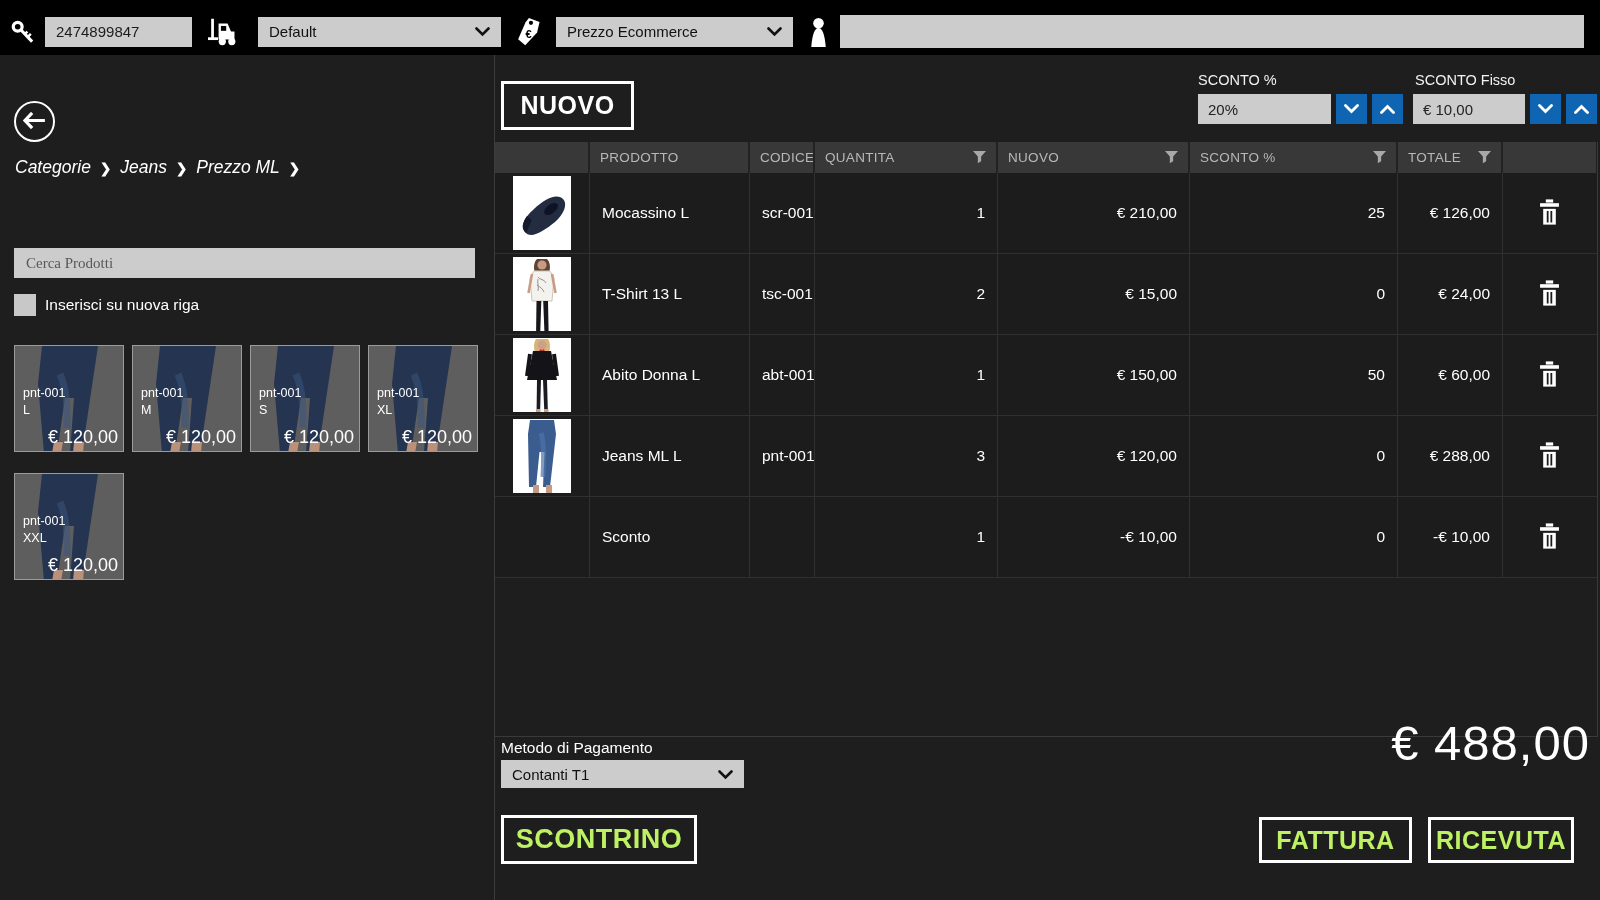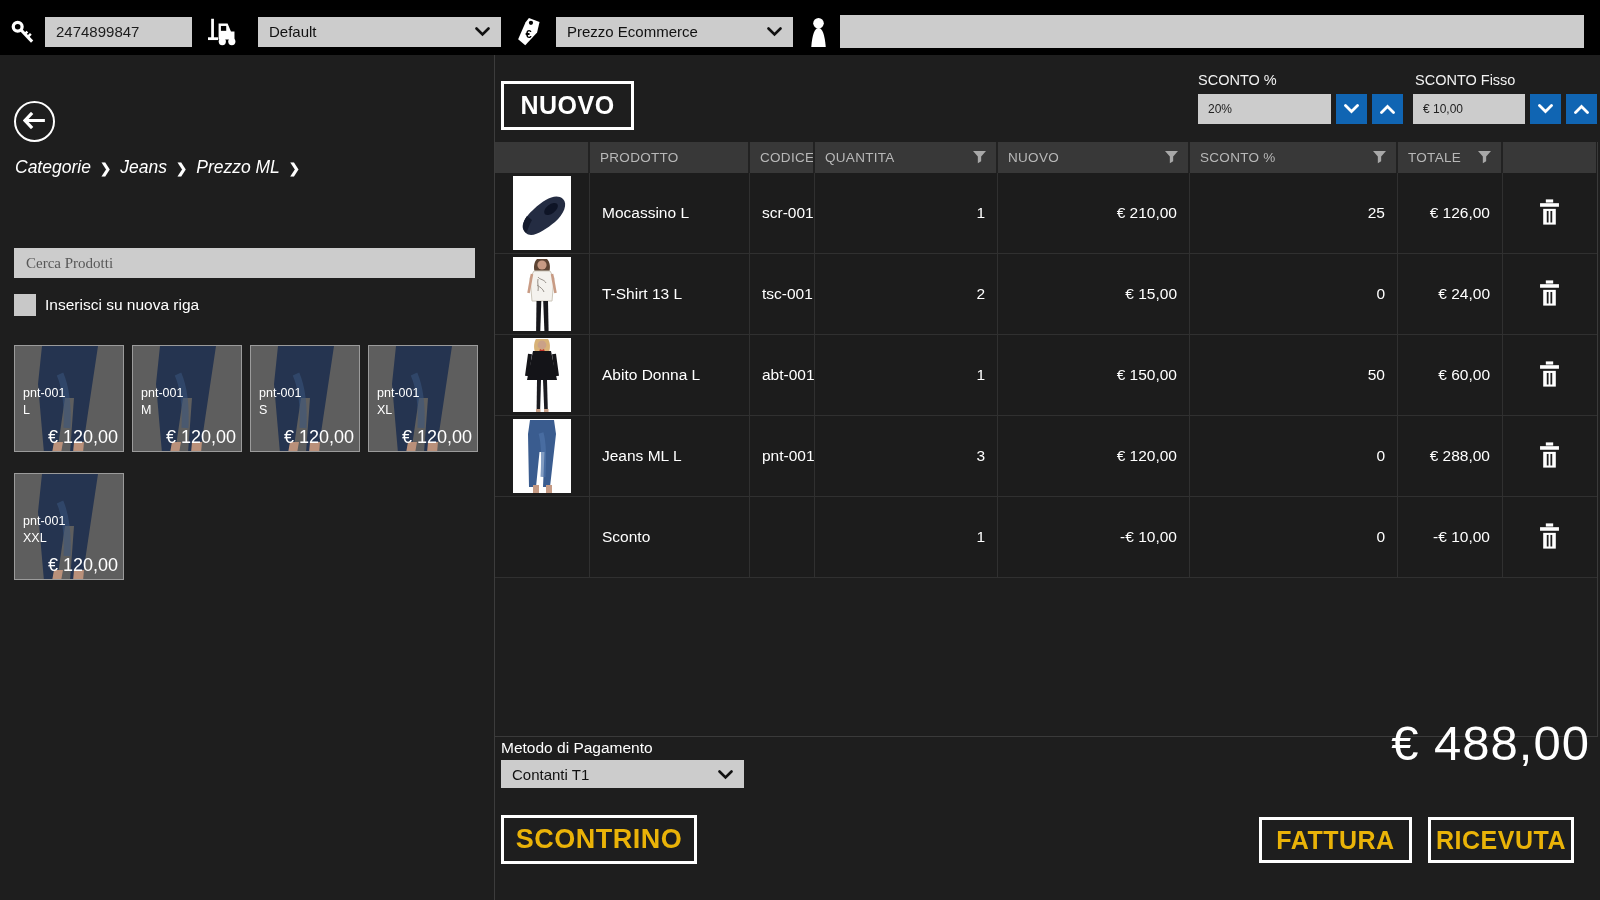--- a/index.html
+++ b/index.html
@@ -83,21 +83,21 @@
     font-family:"Liberation Sans", sans-serif;
   }
   .spin-label { position:absolute; top:17px; font-size:14.5px; color:#f2f2f2; }
   #sconto-perc-label  { left:703px; }
   #sconto-fisso-label { left:920px; }
   .spin-group { position:absolute; top:39px; display:flex; gap:5px; }
   #sconto-perc-group  { left:703px; }
   #sconto-fisso-group { left:918px; }
   .spin-input {
     height:30px; background:#ccc; border:none; outline:none;
-    color:#222; font-size:12px; padding:0 10px;
+    color:#222; font-size:15px; padding:0 10px;
     font-family:"Liberation Sans", sans-serif;
   }
   #sconto-perc-input  { width:133px; }
   #sconto-fisso-input { width:112px; }
   .spin-btn {
     width:31px; height:30px; background:#1065b3; border:none; cursor:pointer;
     display:flex; align-items:center; justify-content:center;
   }
 
   
@@ -133,21 +133,21 @@
     position:absolute; left:6px; top:705px; width:243px; height:28px;
     background:#ccc; color:#111; font-size:15px;
     display:flex; align-items:center; justify-content:space-between;
     padding:0 11px; cursor:default;
   }
   .grand-total {
     position:absolute; right:10px; top:660px; font-size:49px;
     letter-spacing:1px; color:#fff; white-space:nowrap;
   }
   .big-btn {
-    position:absolute; background:transparent; border:3px solid #fff; color:#eab308;
+    position:absolute; background:transparent; border:3px solid #fff; color:#bef264;
     font-weight:600; display:flex; align-items:center; justify-content:center;
     cursor:pointer; letter-spacing:0.5px; font-family:"Liberation Sans", sans-serif;
   }
   .scontrino-btn { left:6px;   top:760px; width:196px; height:49px; font-size:27px; }
   .fattura-btn   { left:764px; top:762px; width:153px; height:46px; font-size:25px; }
   .ricevuta-btn  { left:933px; top:762px; width:146px; height:46px; font-size:25px; }
 </style>
 </head>
 <body>
 

